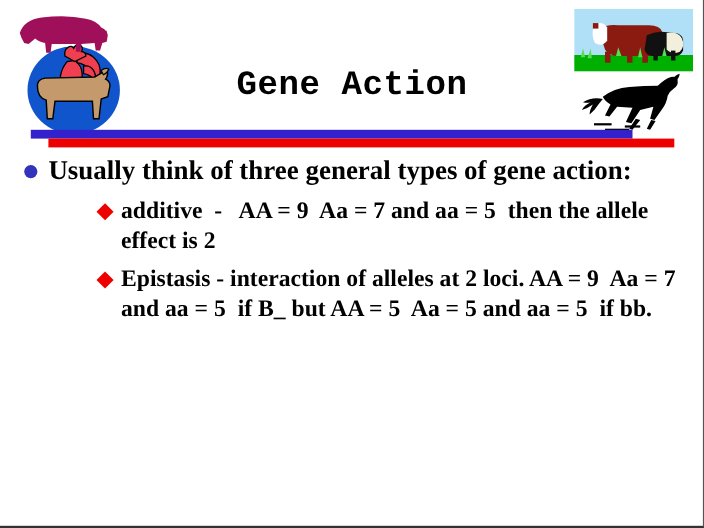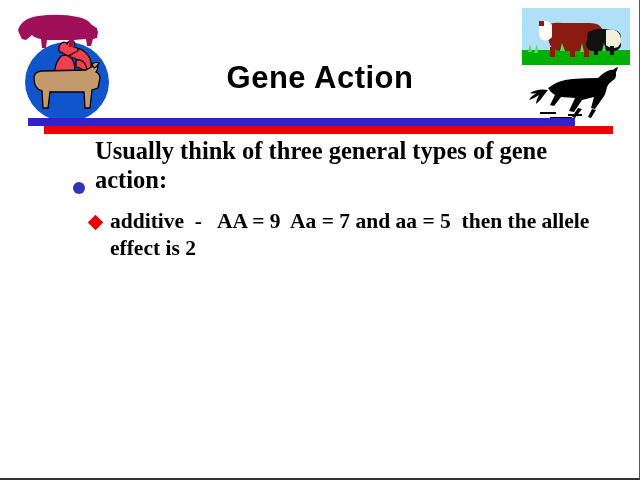--- a/index.html
+++ b/index.html
@@ -26,21 +26,21 @@
     position: absolute;
     left: 0; top: 0;
     width: 640px;
     height: 136px;
   }
   .slide-title {
     position: absolute;
     left: 0; top: 62px;
     width: 640px;
     text-align: center;
-    font-family: Liberation Sans, sans-serif;
+    font-family: Liberation Mono, monospace;
     font-weight: bold;
     font-size: 31px;
     letter-spacing: 0.5px;
     color: #000000;
     line-height: 1;
   }
 
   
   .bar-blue {
     position: absolute;
@@ -89,23 +89,24 @@
   
   .body-area {
     position: absolute;
     left: 0;
     top: 136px;
     width: 640px;
     height: 344px;
   }
   .lvl1-row {
     display: flex;
-    align-items: flex-end;
-    padding-left: 73px;
+    align-items: flex-start;
+    padding-left: 22px;
     padding-right: 22px;
+    margin-top: 5px;
   }
   .bullet-disc {
     flex: 0 0 auto;
     width: 12px;
     height: 12px;
     border-radius: 50%;
     background: #3333BB;
     margin-top: 9px;
     margin-right: 10px;
   }
@@ -115,21 +116,21 @@
     font-size: 24.5px;
     line-height: 29px;
     color: #000000;
   }
 
   .lvl2-row {
     display: flex;
     align-items: flex-start;
     padding-left: 90px;
     padding-right: 22px;
-    margin-top: 14px;
+    margin-top: 8px;
   }
   .bullet-diamond {
     flex: 0 0 auto;
     width: 11px;
     height: 11px;
     background: #EE0000;
     transform: rotate(45deg);
     margin-top: 9px;
     margin-right: 9px;
   }
@@ -228,15 +229,19 @@
       <span class="bullet-disc"></span>
       <span class="lvl1-text">Usually think of three general types of gene action:</span>
     </div>
 
     <div class="lvl2-row">
       <span class="bullet-diamond"></span>
       <span class="lvl2-text">additive  -   AA = 9  Aa = 7 and aa = 5  then the allele effect is 2</span>
     </div>
 
 
+    <div class="lvl2-row">
+      <span class="bullet-diamond"></span>
+      <span class="lvl2-text">Epistasis - interaction of alleles at 2 loci. AA = 9  Aa = 7 and aa = 5  if B_ but AA = 5  Aa = 5 and aa = 5  if bb.</span>
+    </div>
 
   </div>
 </div>
 
 </body></html>

